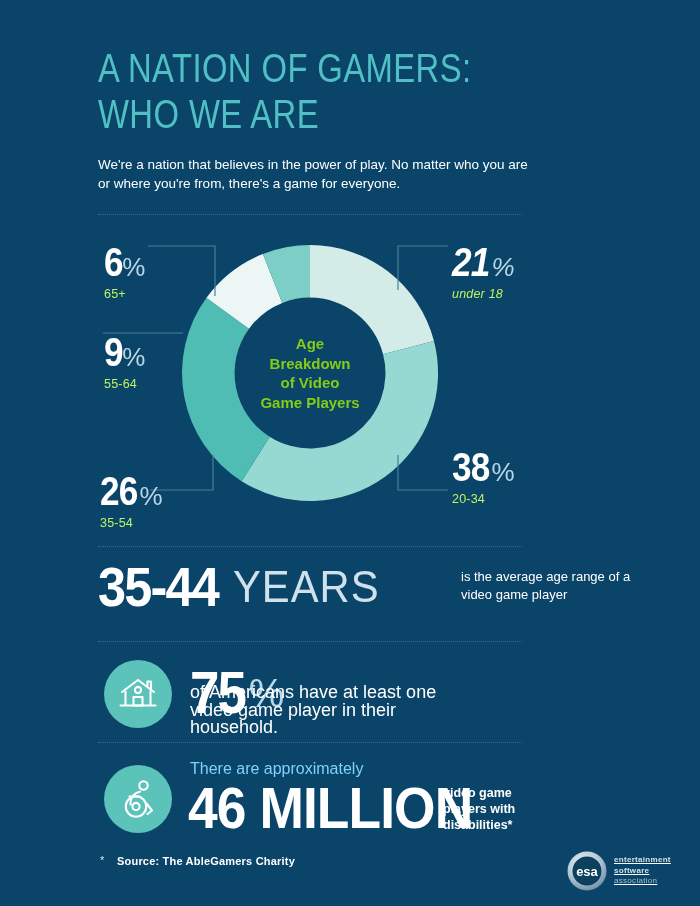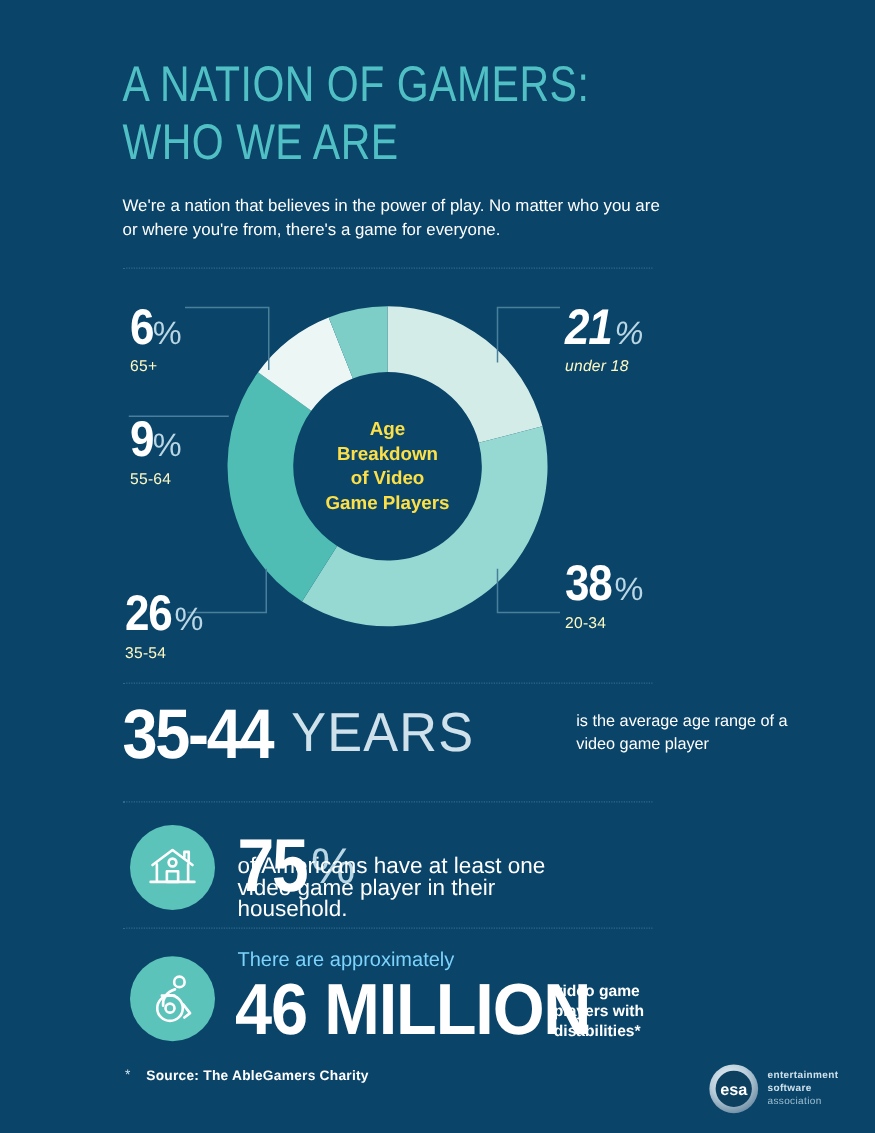--- a/index.html
+++ b/index.html
@@ -43,39 +43,39 @@
 
   
   .donut-wrap { position:absolute; left:175px; top:238px; width:270px; height:270px; }
   .donut-wrap svg { display:block; }
   .donut-center {
     position:absolute; left:0; top:0; width:270px; height:270px;
     display:flex; align-items:center; justify-content:center; flex-direction:column;
     pointer-events:none;
   }
   .donut-center div {
-    font-size:15px; line-height:19.5px; font-weight:bold; text-align:center; color:#fde047;
+    font-size:15px; line-height:19.5px; font-weight:bold; text-align:center; color:#84cc16;
   }
 
   
   .stat { position:absolute; }
   .stat .num {
     font-family:"Liberation Sans Narrow","Liberation Sans",sans-serif;
     font-size:40px; font-weight:bold; line-height:38px; color:#ffffff;
     letter-spacing:-1px;
     display:inline-block; vertical-align:baseline;
     transform:scaleX(0.88); transform-origin:left bottom;
   }
   .stat .pct {
     font-family:"Liberation Sans Narrow","Liberation Sans",sans-serif;
     font-size:26px; line-height:38px; font-weight:300;
     color:#b9d6e4; display:inline-block; vertical-align:baseline;
     margin-left:-3px;
   }
-  .stat .sub { font-size:12.5px; color:#fef9c3; margin-top:1px; letter-spacing:0.2px; }
+  .stat .sub { font-size:12.5px; color:#bef264; margin-top:1px; letter-spacing:0.2px; }
   .stat.right { text-align:left; }
 
   .s-65   { left:104px; top:243px; }
   .s-5564 { left:104px; top:333px; }
   .s-3554 { left:100px; top:472px; }
   .s-21   { left:452px; top:243px;font-style:italic; }
   .s-38   { left:452px; top:448px; }
 
   
   .years-row { position:absolute; left:98px; top:556px; width:440px; height:75px; }
@@ -140,21 +140,21 @@
     position:absolute; left:443px; top:785px; width:110px;
     font-size:12.5px; line-height:16px; color:#ffffff; font-weight:bold;
   }
 
   
   .src-star { position:absolute; left:100px; top:854px; font-size:11px; color:#cfe2ec; }
   .src-txt  { position:absolute; left:117px; top:855px; font-size:11px; color:#ffffff; font-weight:bold; letter-spacing:0.2px; }
 
   .esa-logo { position:absolute; left:566px; top:850px; width:120px; height:42px; }
   .esa-badge { position:absolute; left:0; top:0; width:42px; height:42px; }
-  .esa-words { position:absolute; left:48px; top:5px; line-height:10.5px; }
+  .esa-words { position:absolute; left:48px; top:5px; line-height:10.5px;text-decoration:underline; }
   .esa-words span { display:block; font-size:8px; color:#cfe2ec; font-weight:bold; letter-spacing:0.3px; }
   .esa-words span.assoc { font-weight:normal; color:#9fc0d2; }
 </style>
 </head>
 <body>
 
 <div class="page">
 
   <div class="headline">
     <span>A NATION OF GAMERS:</span>

